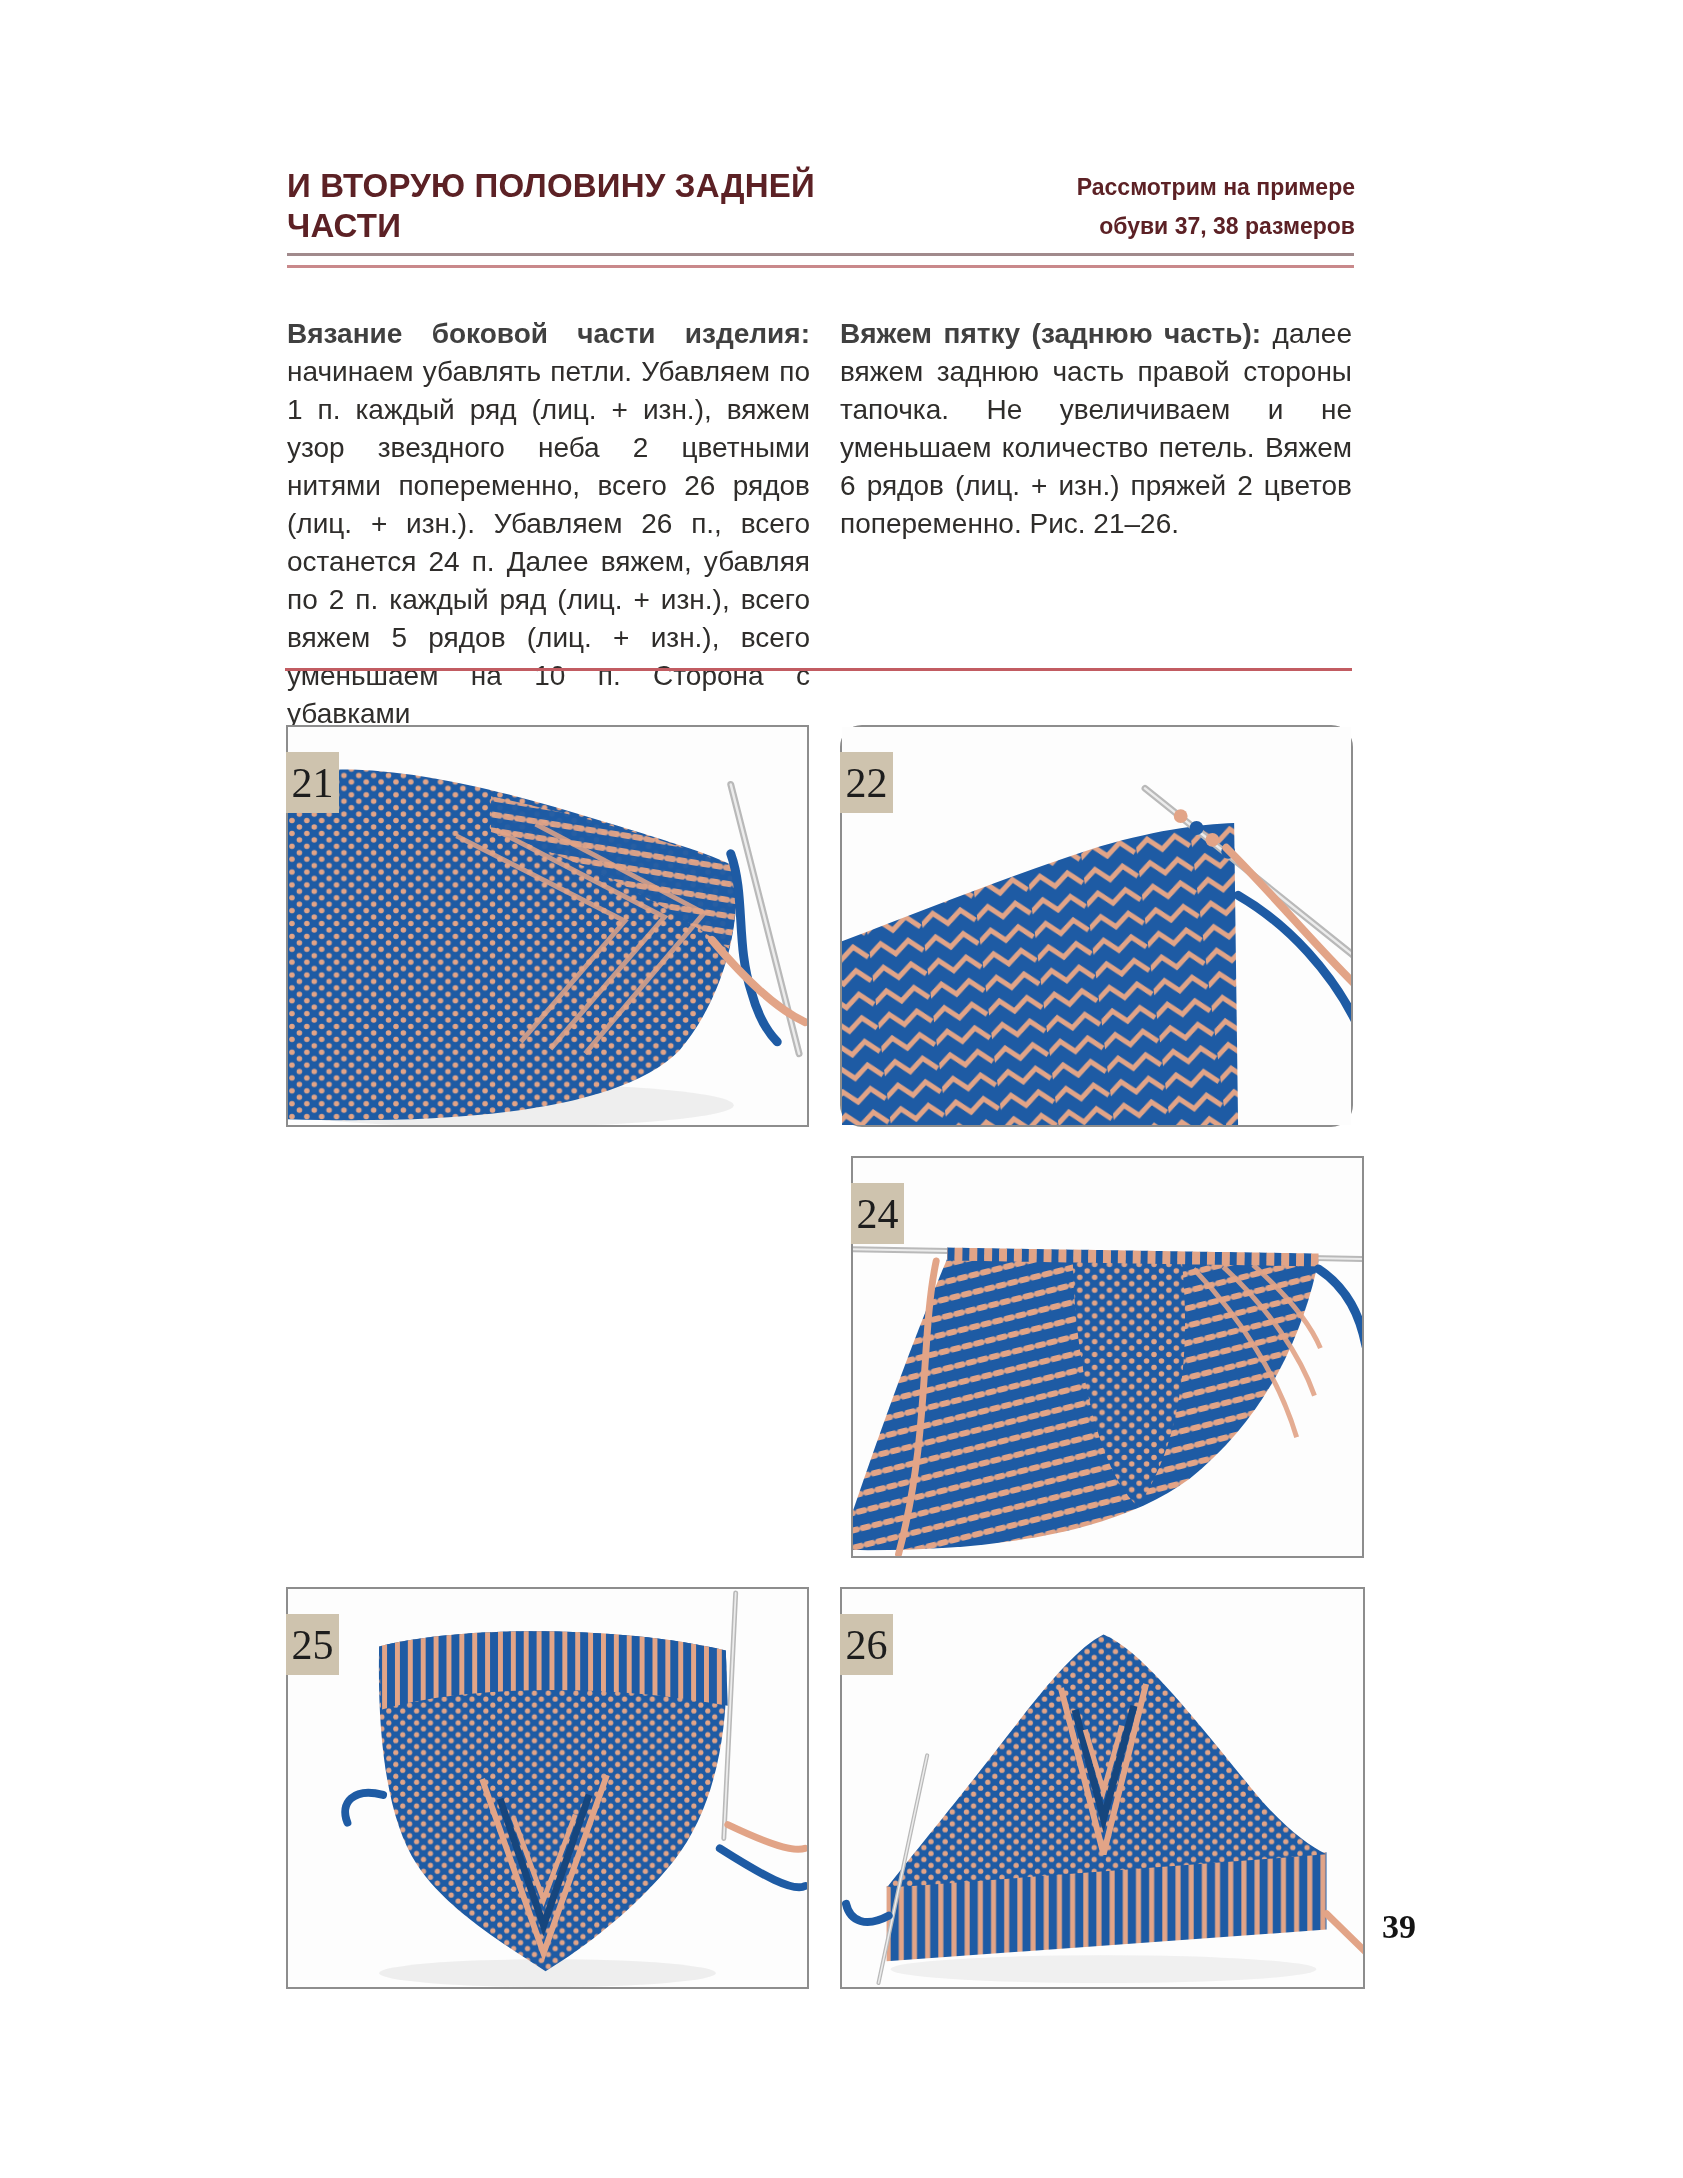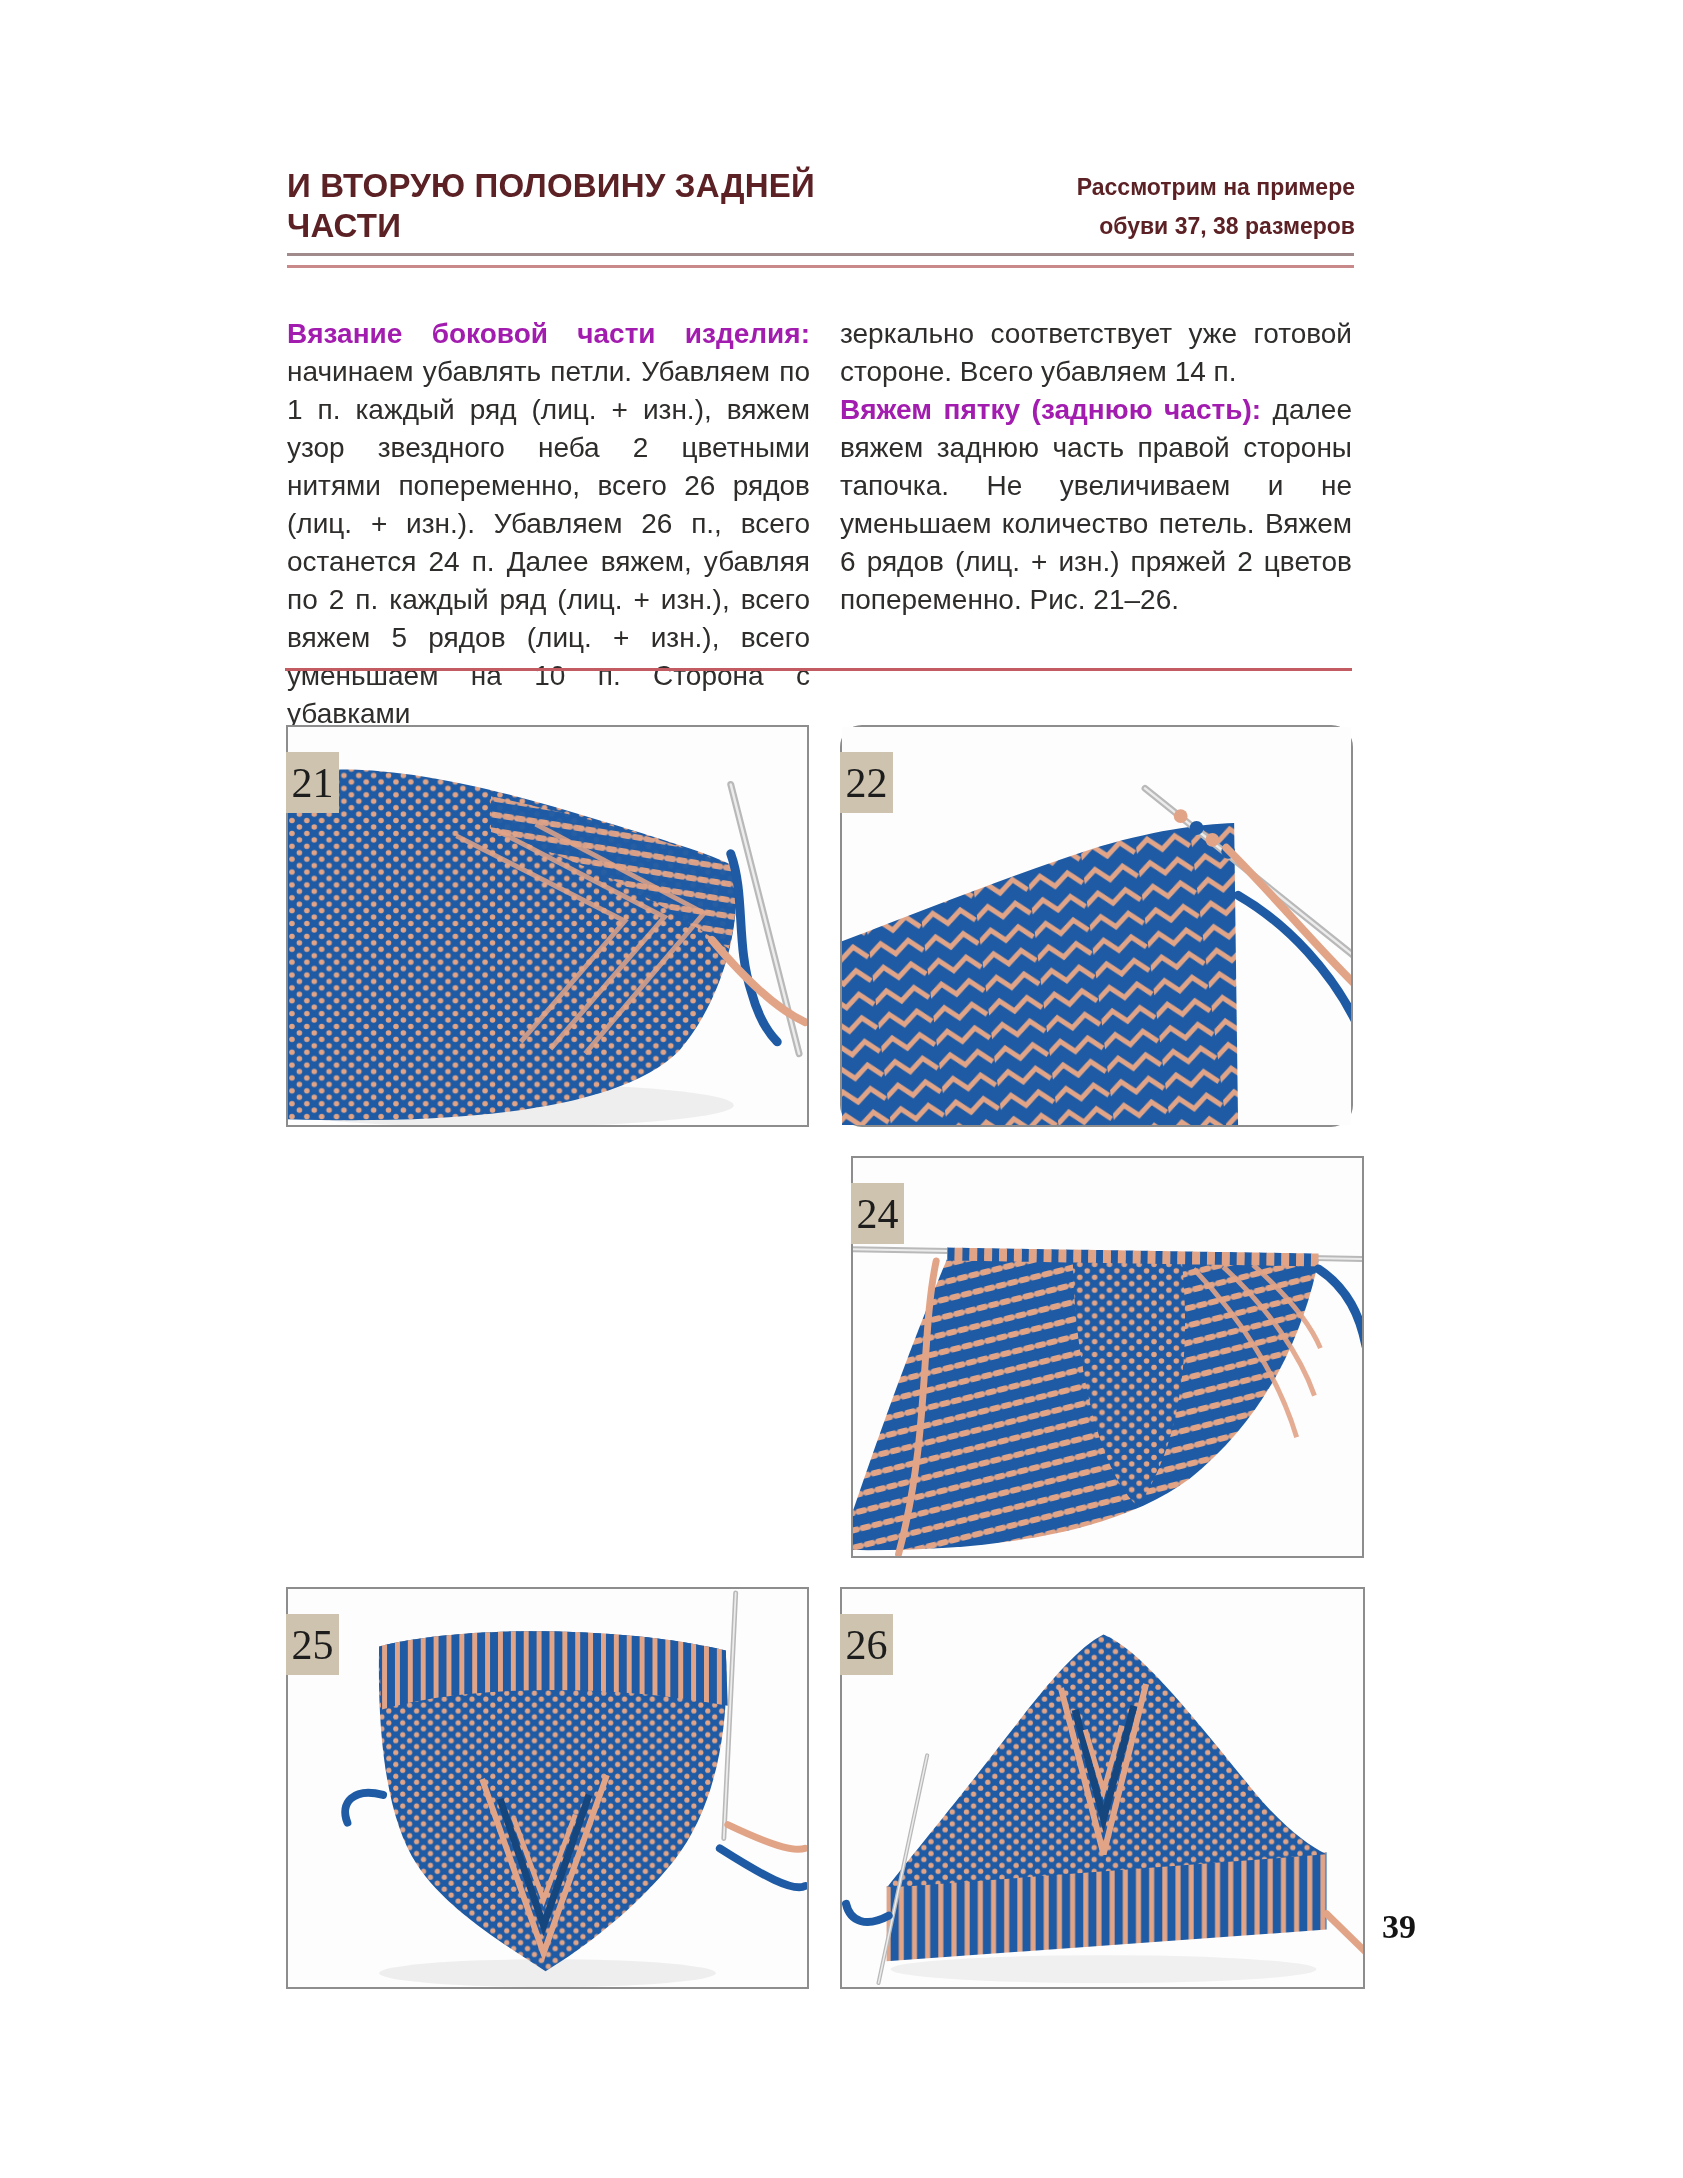--- a/index.html
+++ b/index.html
@@ -14,21 +14,21 @@
 
   .rule-double{position:absolute;left:287px;top:253px;width:1067px;height:9px;
                border-top:3px solid #a18a8c;border-bottom:3px solid #c9898b;}
   .rule-single{position:absolute;left:285px;top:668px;width:1067px;height:3px;background:#c25c62;}
 
   
   .col{position:absolute;top:315px;font-size:28px;line-height:38px;color:#2f2d2b;text-align:justify;}
   .col p{margin:0;}
   .col-left{left:287px;width:523px;}
   .col-right{left:840px;width:512px;}
-  .lead{font-weight:bold;color:#a21caf;}
+  .lead{font-weight:bold;color:#404040;}
 
   
   .figure{position:absolute;width:519px;height:398px;border:2px solid #8d8d8d;background:#fdfdfd;}
   .figure svg{position:absolute;left:0;top:0;width:100%;height:100%;display:block;}
   .fig-right{width:509px;}
   .tab{position:absolute;left:-2px;top:-16px;width:53px;height:61px;background:#cec3ae;
        display:flex;align-items:center;justify-content:center;
        font-family:"Liberation Serif",serif;font-size:42px;color:#1d1d1d;z-index:2;margin-top:41px;}
 
   #fig21{left:286px;top:725px;}
@@ -52,21 +52,20 @@
   <div class="note">
     <div>Рассмотрим на примере</div>
     <div>обуви 37, 38 размеров</div>
   </div>
   <div class="rule-double"></div>
 
   <div class="col col-left">
     <p><span class="lead">Вязание боковой части изделия:</span><span> начинаем убавлять петли. Убавляем по 1 п. каждый ряд (лиц. + изн.), вяжем узор звездного неба 2 цветными нитями попеременно, всего 26 рядов (лиц. + изн.). Убавляем 26 п., всего останется 24 п. Далее вяжем, убавляя по 2 п. каждый ряд (лиц. + изн.), всего вяжем 5 рядов (лиц. + изн.), всего уменьшаем на 10 п. Сторона с убавками</span></p>
   </div>
   <div class="col col-right">
-    <p>зеркально соответствует уже готовой стороне. Всего убавляем 14 п.</p>
     <p><span class="lead">Вяжем пятку (заднюю часть):</span><span> далее вяжем заднюю часть правой стороны тапочка. Не увеличиваем и не уменьшаем количество петель. Вяжем 6 рядов (лиц. + изн.) пряжей 2 цветов попеременно. Рис. 21–26.</span></p>
   </div>
 
   <div class="rule-single"></div>
 
   <div class="figure" id="fig21">
     <svg viewBox="0 0 524 402" preserveAspectRatio="none">
       <rect width="524" height="402" fill="#fdfdfd"></rect>
       <ellipse cx="210" cy="382" rx="240" ry="22" fill="#dcdcdc" opacity="0.45"></ellipse>
       <defs>

